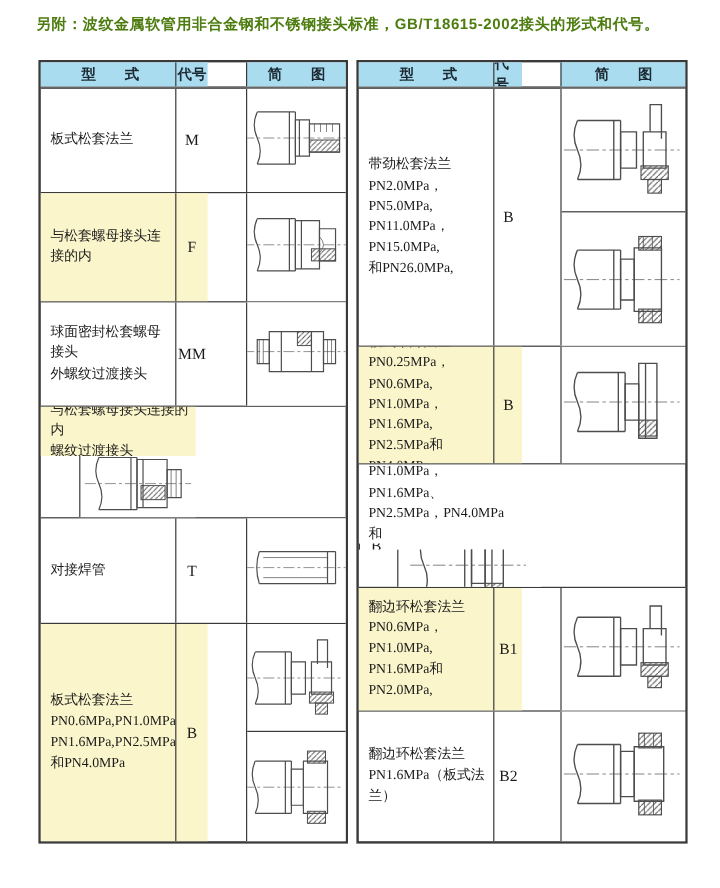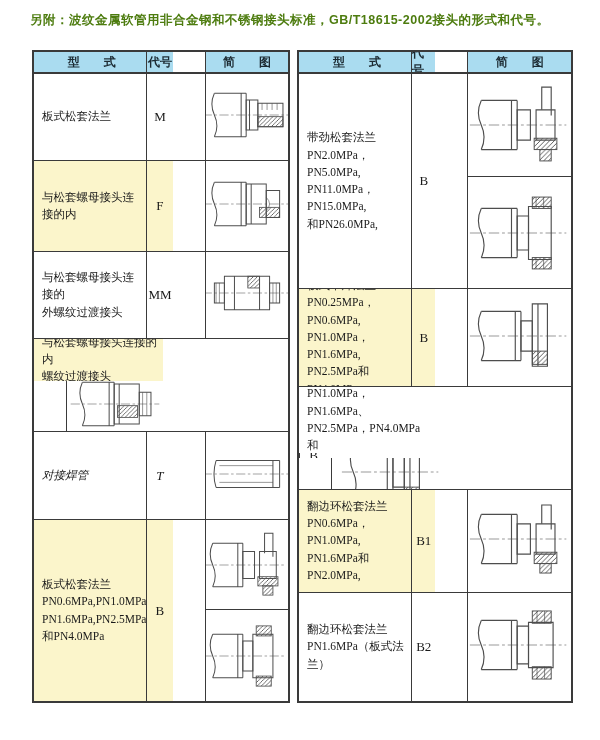--- a/index.html
+++ b/index.html
@@ -29,21 +29,21 @@
   .cell-diag{display:flex;align-items:center;justify-content:center;background:#fff;margin-left:32px;}
   .tbl-left .cell-type{width:129px;}
   .tbl-left .cell-code{width:32px;}
   .tbl-left .cell-diag{width:97px;}
   .tbl-right .cell-type{width:128px;}
   .tbl-right .cell-code{width:28px;}
   .tbl-right .cell-diag{width:120px;}
   .hl .cell-type,.hl .cell-code{background:var(--row-yellow);}
   
   .r-l1{height:87px;} .r-l2{height:91px;} .r-l3{height:87px;}
-  .r-l4{height:93px;flex-direction:column;} .r-l5{height:88px;font-style:italic;} .r-l6{height:182px;}
+  .r-l4{height:93px;flex-direction:column;} .r-l5{height:88px;} .r-l6{height:182px;}
   .r-r1{height:215px;} .r-r2{height:98px;} .r-r3{height:103px;flex-direction:column;}
   .r-r4{height:103px;} .r-r5{height:109px;}
   
   .diag-stack{display:flex;flex-direction:column;padding:0;}
   .diag-stack .sub{flex:1;display:flex;align-items:center;justify-content:center;}
   .diag-stack .sub + .sub{border-top:1px solid var(--border);}
   .r-l6 .sub.first{flex:0 0 89px;}
   .r-r1 .sub.first{flex:0 0 102px;}
   
   .ln{fill:none;stroke:#4d4d4d;stroke-width:1.2;}
@@ -104,21 +104,21 @@
             <path class="ln" d="M54,18 h24 v48 h-24 z M60,18 v48"></path>
             <path class="ln" d="M78,26 h16 v32 h-16 z"></path>
             <path class="tn" d="M78,34 q8,8 0,16"></path>
             <rect class="ht" x="70" y="46" width="24" height="12"></rect>
           </svg>
         </span>
       </div>
     </div>
 
     <div class="trow r-l3">
-      <div class="c cell-type">与松套螺母接头连接的
+      <div class="c cell-type">球面密封松套螺母接头
 外螺纹过渡接头</div>
       <div class="c cell-code">MM</div>
       <div class="c cell-diag">
         <span>
           <svg width="92" height="74" viewBox="0 0 110 84">
             <line class="cl" x1="2" y1="42" x2="108" y2="42"></line>
             <path class="ln" d="M16,30 h12 v24 h-12 z"></path>
             <path class="tn" d="M18,30 v24 M22,30 v24"></path>
             <path class="ln" d="M28,22 h54 v40 h-54 z M40,22 v40 M70,22 v40"></path>
             <rect class="ht" x="56" y="22" width="14" height="14"></rect>

